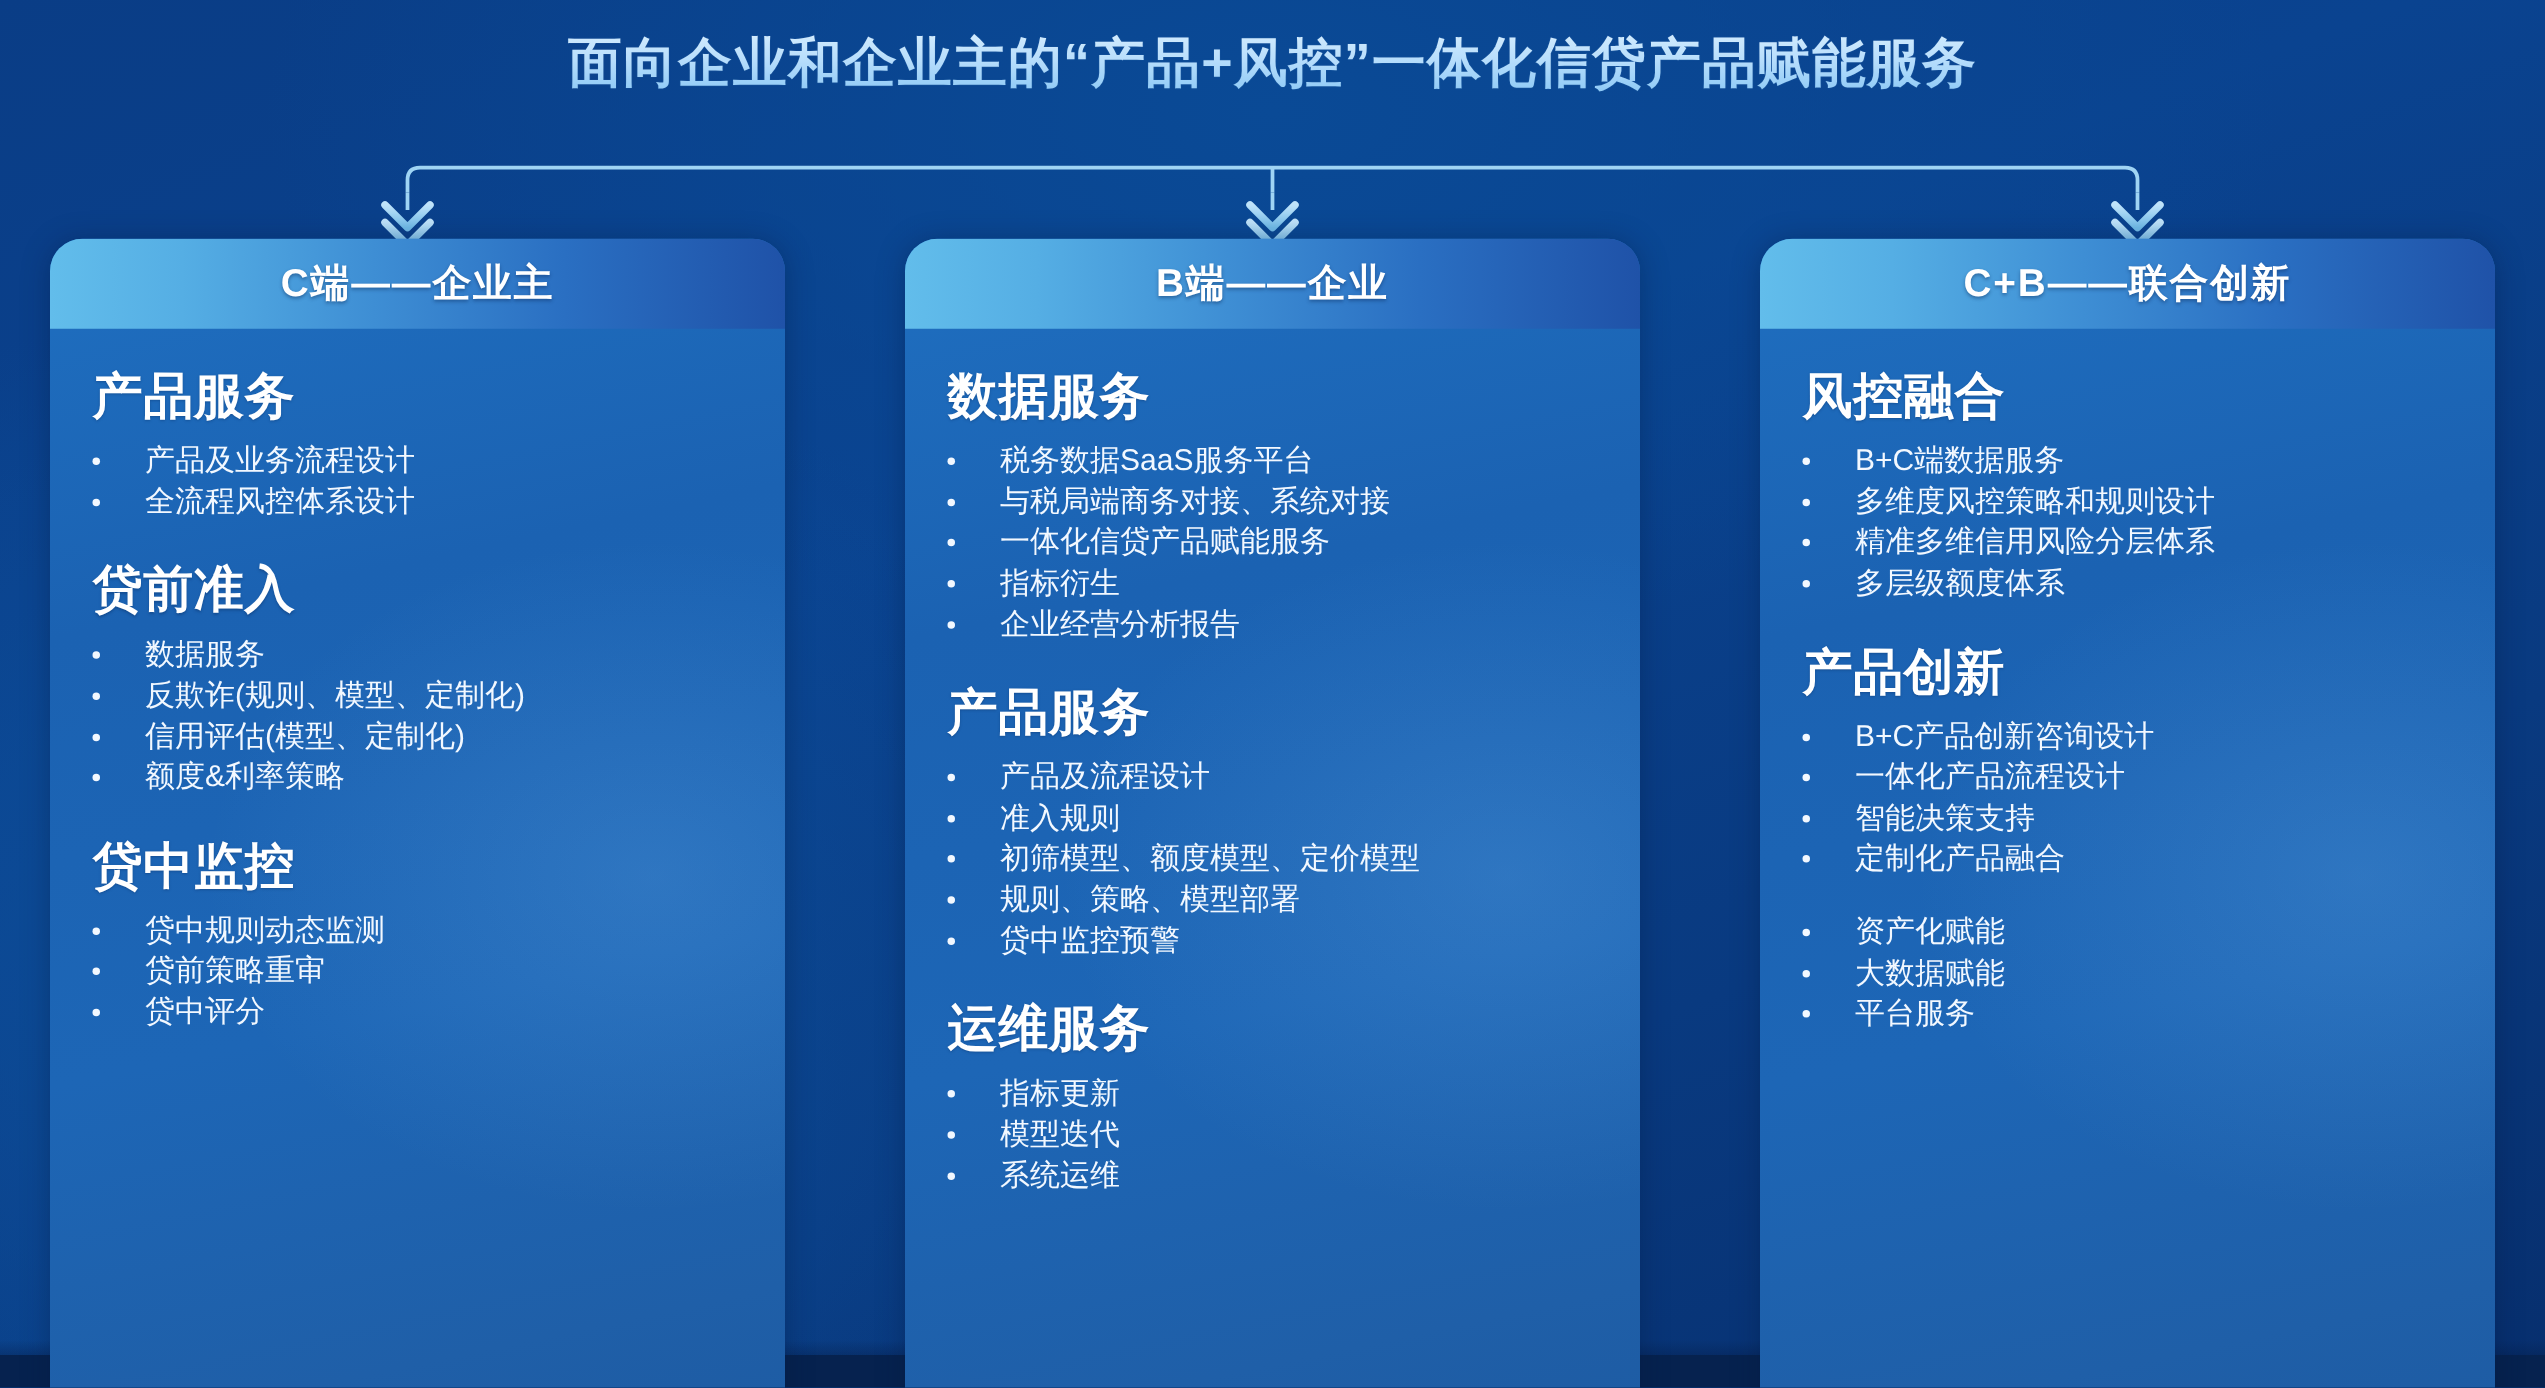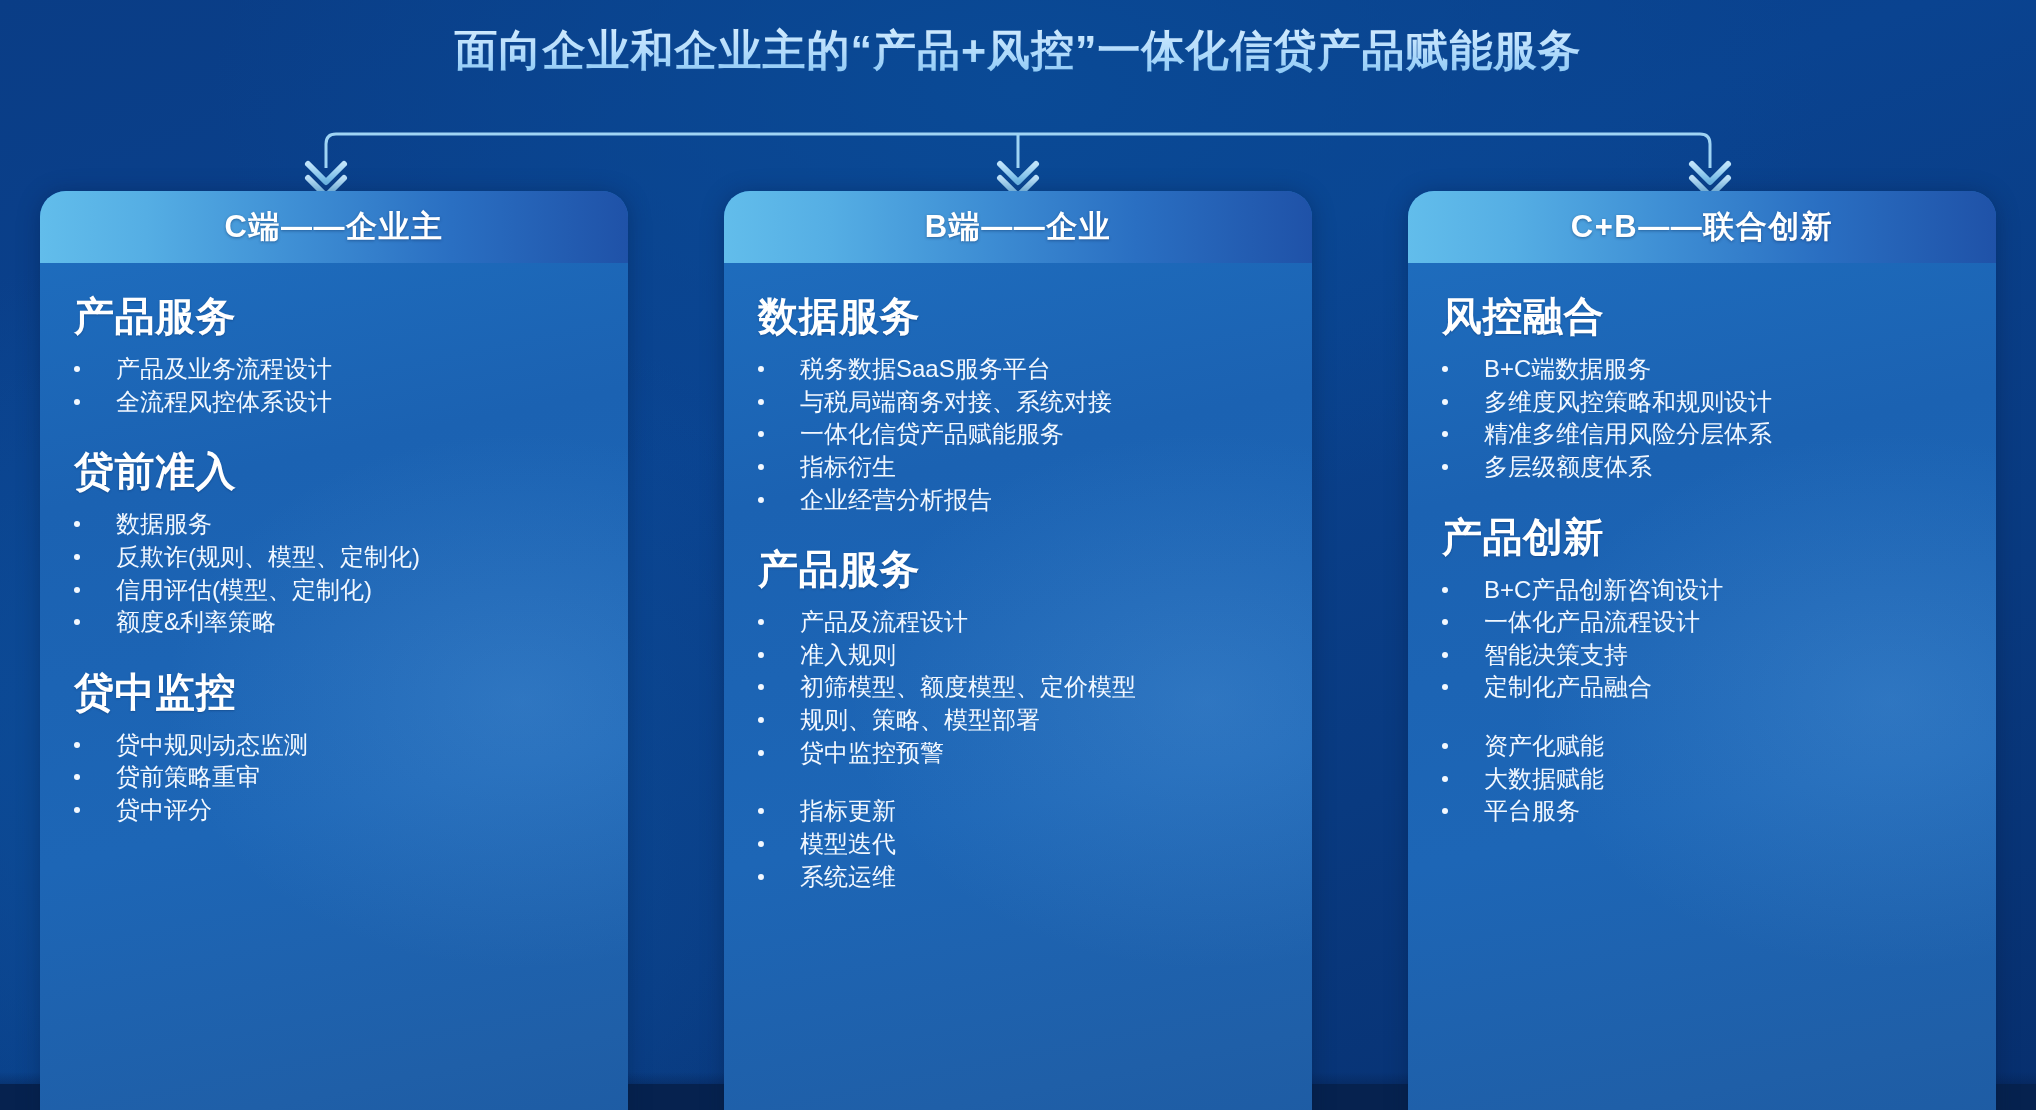--- a/index.html
+++ b/index.html
@@ -259,20 +259,21 @@
               <span>规则、策略、模型部署</span>
             </li>
           <li>
               <span class="dot"></span>
               <span>贷中监控预警</span>
             </li>
         </ul>
       </div>
 
       <div class="section">
+        <div class="sec-title">运维服务</div>
         <ul class="bullets">
           <li>
               <span class="dot"></span>
               <span>指标更新</span>
             </li>
           <li>
               <span class="dot"></span>
               <span>模型迭代</span>
             </li>
           <li>

